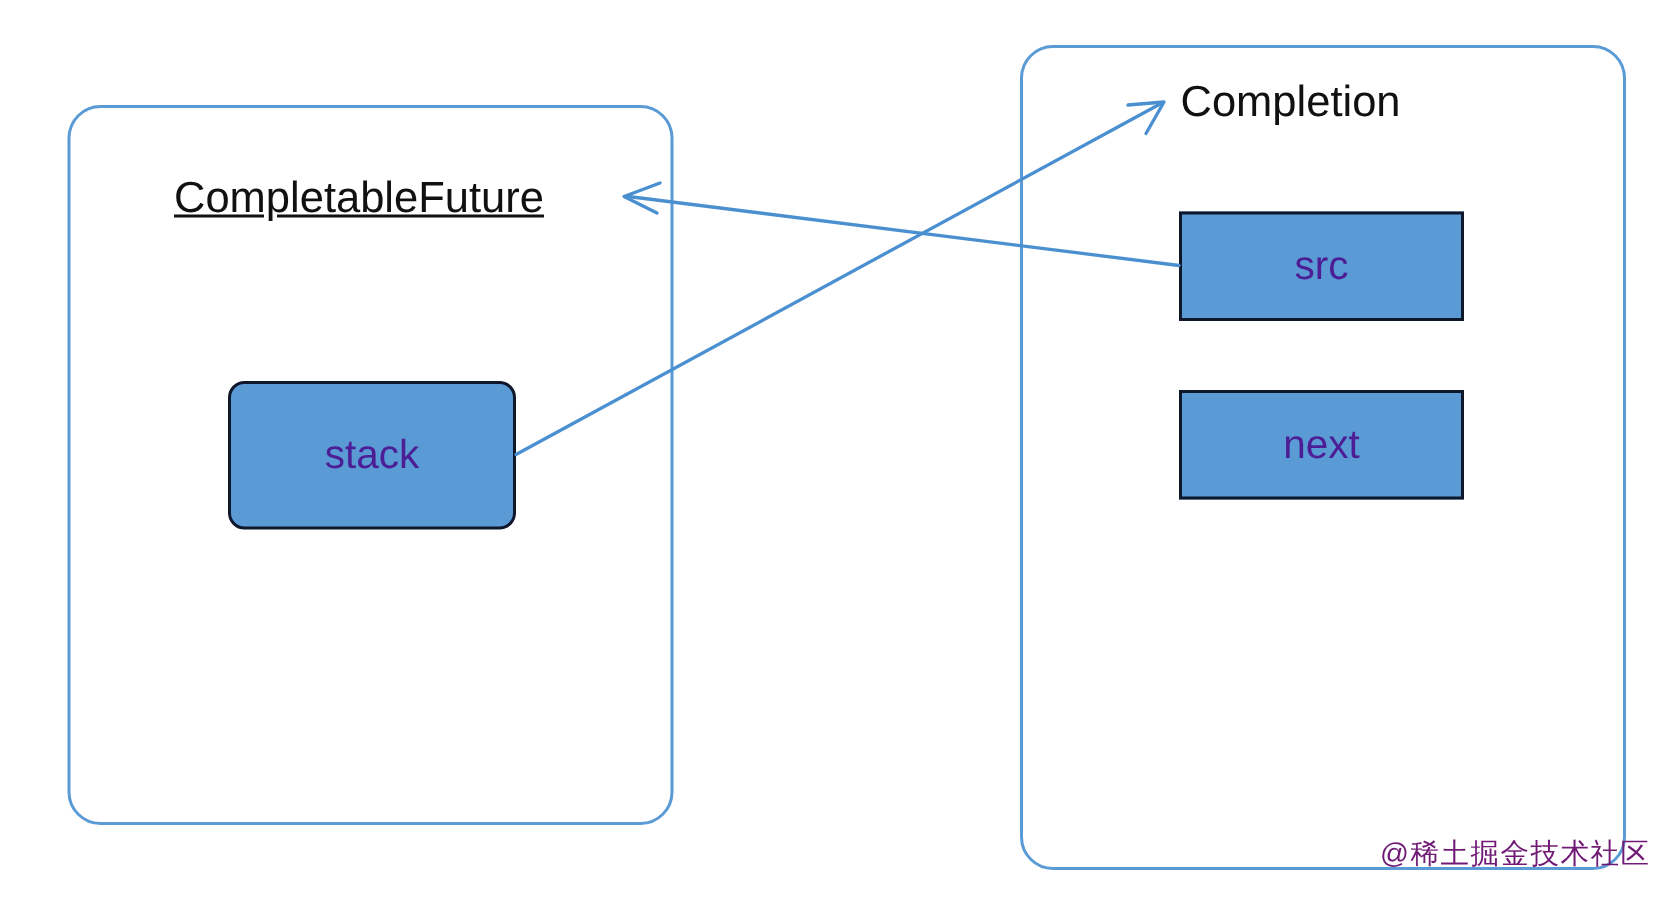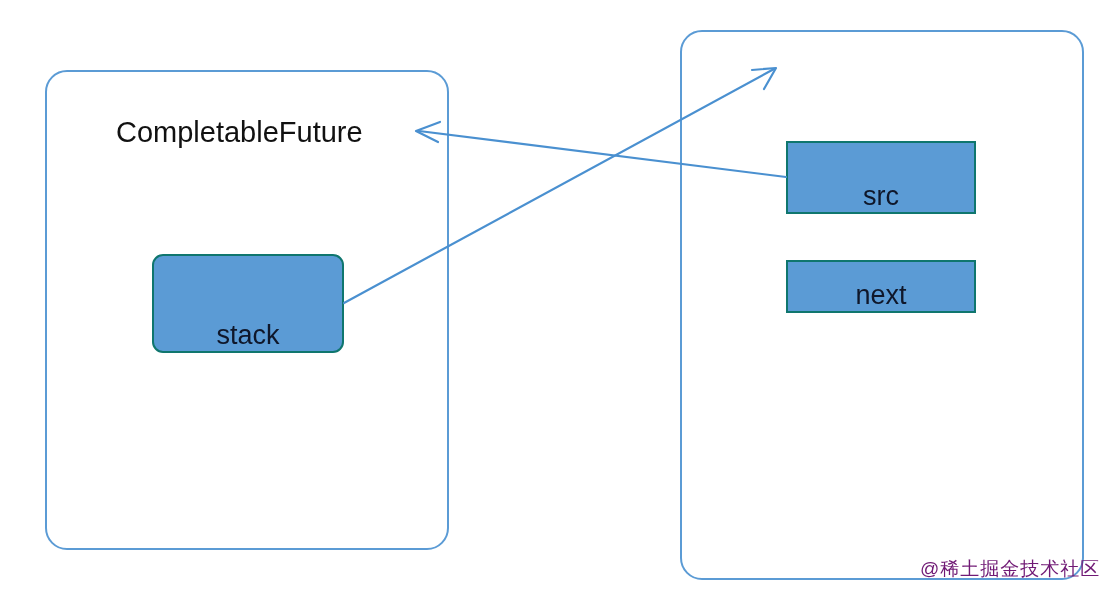--- a/index.html
+++ b/index.html
@@ -40,54 +40,55 @@
     position: absolute;
     font-size: 29px;
     color: #111111;
     white-space: nowrap;
     letter-spacing: 0px;
     line-height: 1;
   }
   #title-left {
     left: 116px;
     top: 118px;
+    text-decoration: underline;
   }
   #title-right {
     left: 787px;
     top: 54px;
   }
   .field-box {
     position: absolute;
     background: #5B9BD5;
-    border: 2px solid #0f766e;
+    border: 2px solid #0f172a;
     box-sizing: border-box;
     display: flex;
-    align-items: flex-end;
+    align-items: center;
     justify-content: center;
-    color: #0f172a;
+    color: #4c1d95;
     font-size: 27px;
   }
   #box-stack {
     left: 152px;
     top: 254px;
     width: 192px;
     height: 99px;
     border-radius: 11px;
   }
   #box-src {
     left: 786px;
     top: 141px;
     width: 190px;
     height: 73px;
   }
   #box-next {
     left: 786px;
     top: 260px;
     width: 190px;
-    height: 53px;
+    height: 73px;
   }
   #box-dep {
     left: 786px;
     top: 374px;
     width: 190px;
     height: 126px;
   }
   #arrows {
     position: absolute;
     left: 0;
@@ -111,20 +112,21 @@
 
 <div id="canvas">
 
   <div class="panel" id="panel-left"></div>
   <div class="panel-title" id="title-left">CompletableFuture</div>
   <div class="field-box" id="box-stack">
     <span>stack</span>
   </div>
 
   <div class="panel" id="panel-right"></div>
+  <div class="panel-title" id="title-right">Completion</div>
   <div class="field-box" id="box-src">
     <span>src</span>
   </div>
   <div class="field-box" id="box-next">
     <span>next</span>
   </div>
 
   <svg id="arrows" viewBox="0 0 1106 598">
     <g stroke="#4A90D0" stroke-width="2.2" fill="none" stroke-linecap="round">
 

